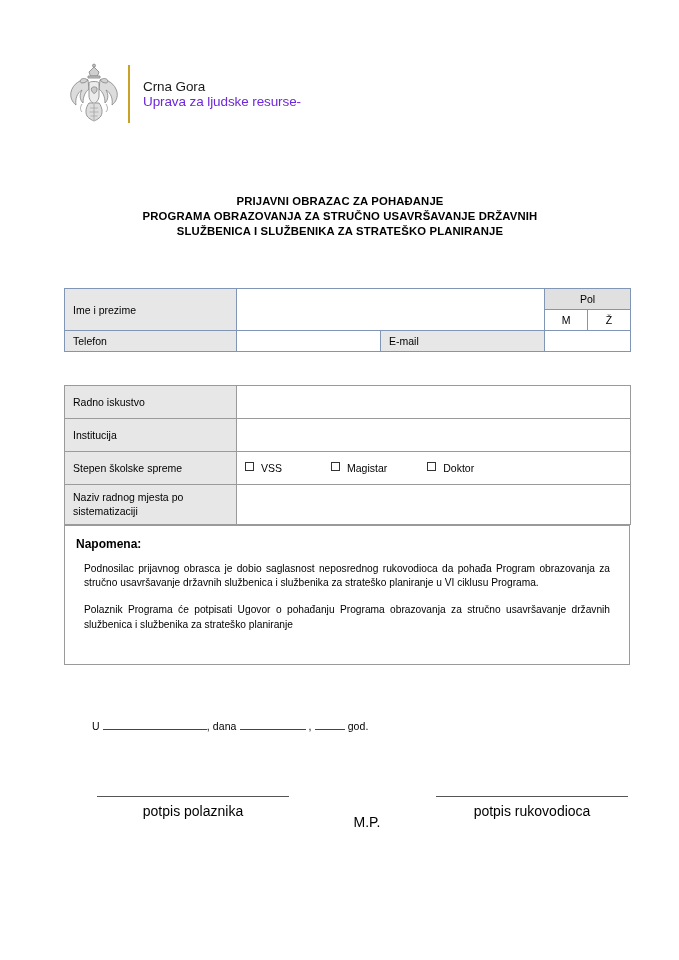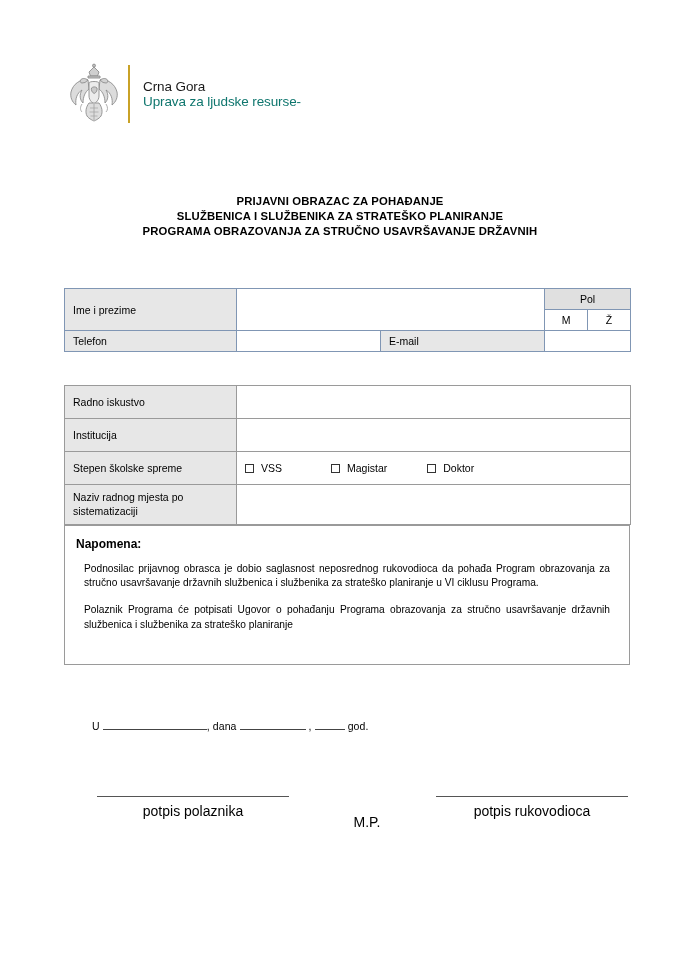--- a/index.html
+++ b/index.html
@@ -54,21 +54,21 @@
   }
   .lh-line1 {
     font-size: 13.5px;
     line-height: 15px;
     color: #1a1a1a;
     letter-spacing: -0.1px;
   }
   .lh-line2 {
     font-size: 13.5px;
     line-height: 15px;
-    color: #0f766e;
+    color: #6d28d9;
     letter-spacing: -0.1px;
   }
 
   
   .doc-title {
     position: absolute;
     left: 50px;
     top: 194px;
     width: 580px;
     text-align: center;
@@ -145,21 +145,21 @@
   .t2-field {
     background: #ffffff;
   }
   .checks {
     display: flex;
     align-items: center;
     gap: 0;
   }
   .check-opt {
     display: inline-flex;
-    align-items: center;
+    align-items: flex-start;
     white-space: nowrap;
   }
   .check-opt .box {
     display: inline-block;
     width: 7px;
     height: 7px;
     border: 1px solid #333;
     margin-right: 7px;
     background: #fff;
     flex: 0 0 7px;
@@ -261,22 +261,22 @@
     <div class="letterhead-rule"></div>
 
     <div class="letterhead-text">
       <div class="lh-line1">Crna Gora</div>
       <div class="lh-line2">Uprava za ljudske resurse-</div>
     </div>
   </div>
 
   <div class="doc-title">
     <span class="tl">PRIJAVNI OBRAZAC ZA POHAĐANJE</span>
+    <span class="tl">PROGRAMA OBRAZOVANJA ZA STRUČNO USAVRŠAVANJE DRŽAVNIH</span>
     <span class="tl">SLUŽBENICA I SLUŽBENIKA ZA STRATEŠKO PLANIRANJE</span>
-    <span class="tl">PROGRAMA OBRAZOVANJA ZA STRUČNO USAVRŠAVANJE DRŽAVNIH</span>
   </div>
 
   <table class="table1">
     <colgroup>
       <col style="width:172px">
       <col style="width:90px">
       <col style="width:54px">
       <col style="width:164px">
       <col style="width:43px">
       <col style="width:43px">

